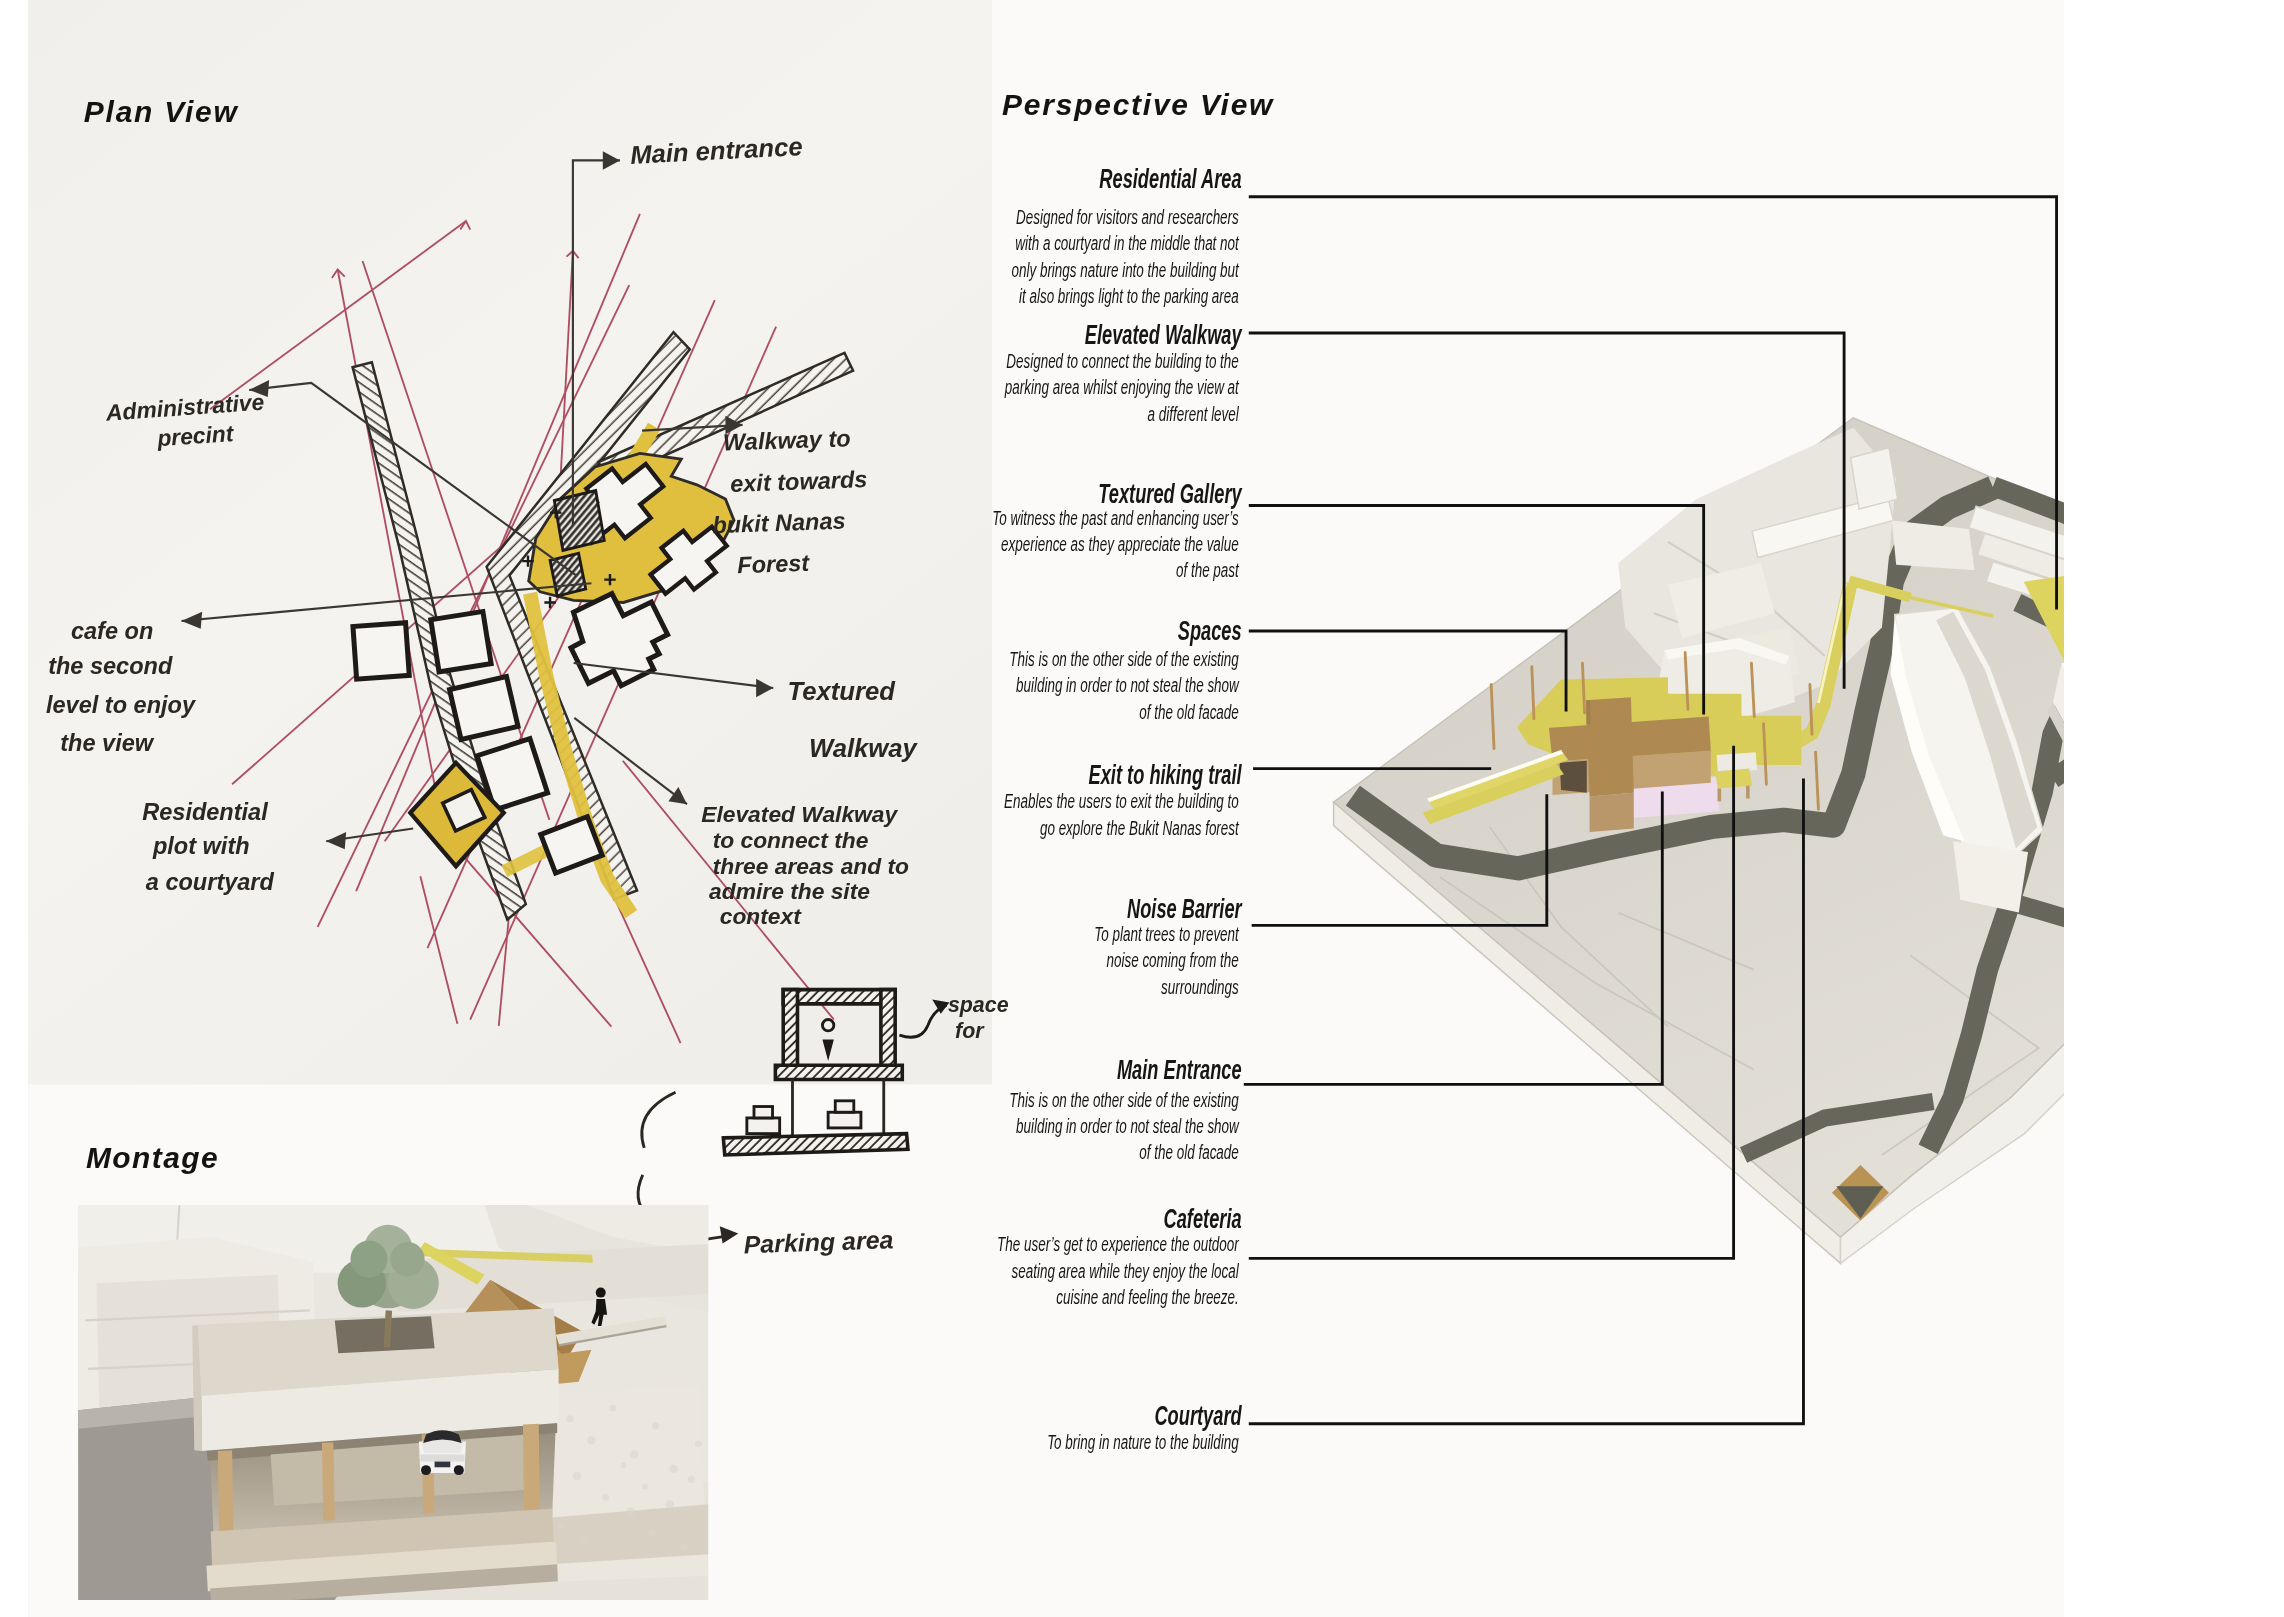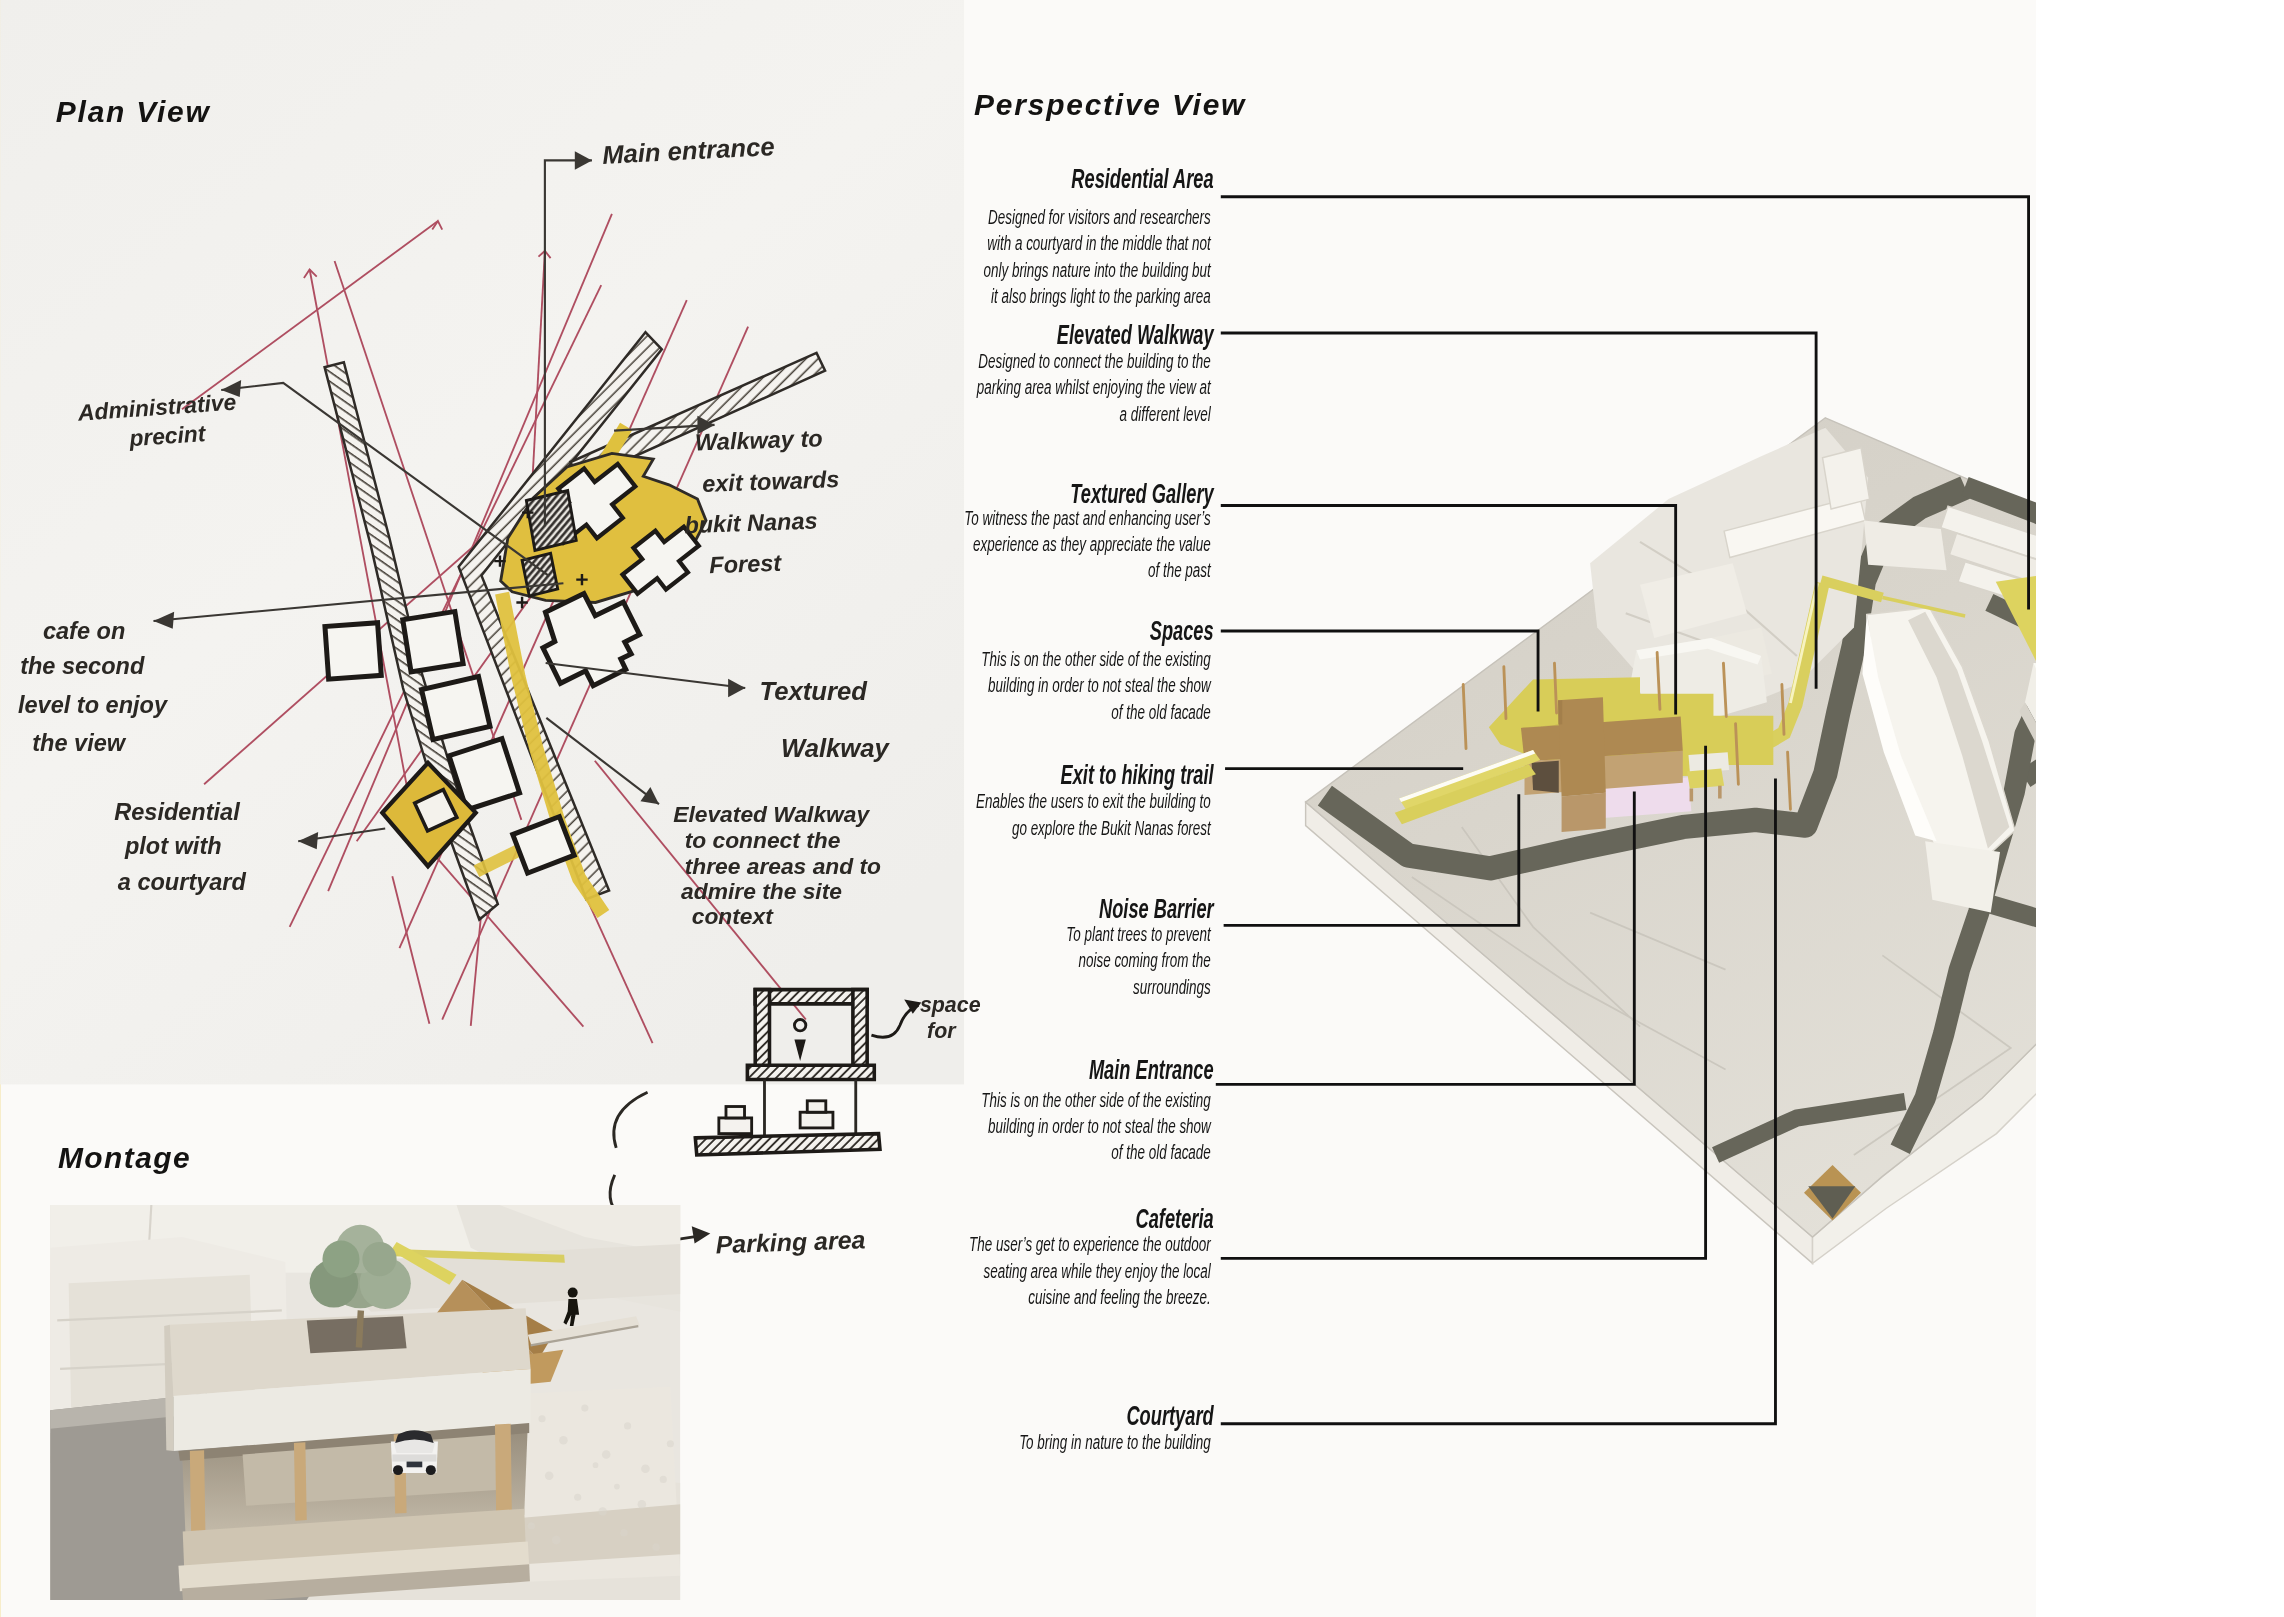--- a/index.html
+++ b/index.html
@@ -1,15 +1,15 @@
 <!DOCTYPE html>
 <html style="font-size:11.4px"><head><meta charset="utf-8">
 <style>
 html,body{margin:0;padding:0;background:#fff;}
-#c{position:relative;width:2036px;height:1617px;overflow:hidden;background:#eab308;font-family:"Liberation Sans",sans-serif;}
+#c{position:relative;width:2036px;height:1617px;overflow:hidden;background:#e5e5e5;font-family:"Liberation Sans",sans-serif;margin-left:28px;}
 svg text{font-family:"Liberation Sans",sans-serif;}
 </style></head><body>
 <div id="c">
 <svg width="2284" height="1617" viewBox="0 0 3203 2268">
 <defs>
 <pattern id="h1" patternUnits="userSpaceOnUse" width="12" height="12" patternTransform="rotate(45)">
   <rect width="12" height="12" fill="#f5f3ef"></rect>
   <line x1="3" y1="0" x2="3" y2="12" stroke="#4a443c" stroke-width="2.2"></line>
 </pattern>
 <pattern id="h2" patternUnits="userSpaceOnUse" width="11" height="11" patternTransform="rotate(-55)">

